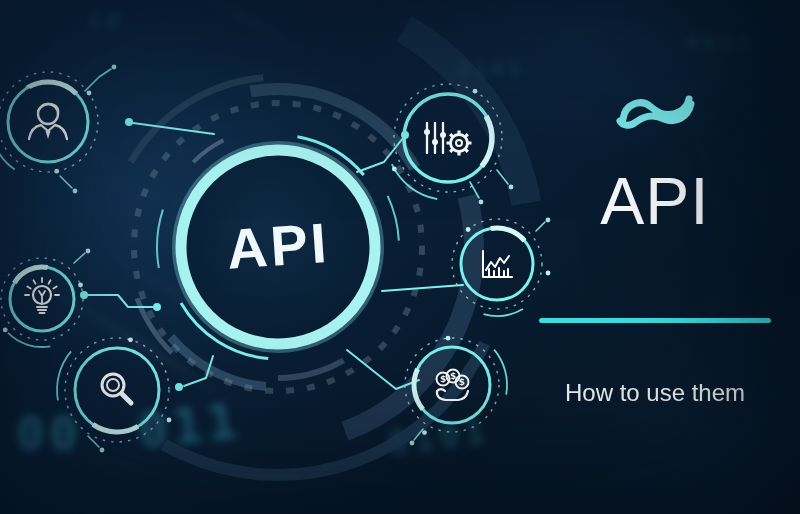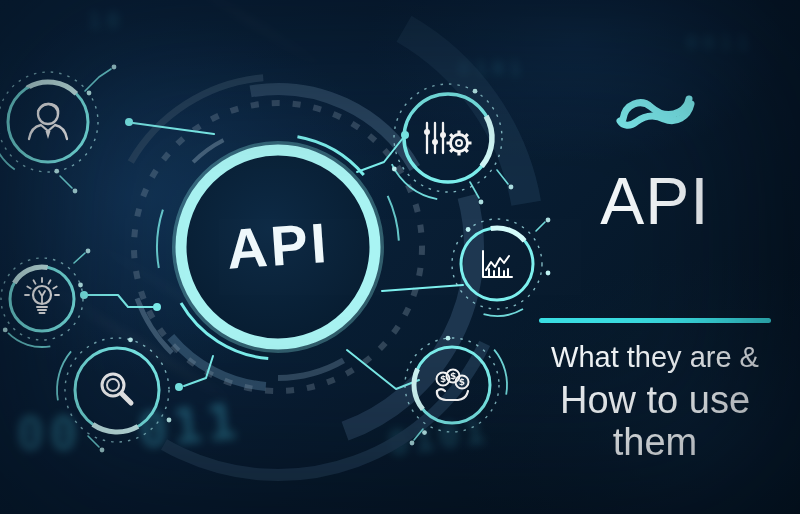--- a/index.html
+++ b/index.html
@@ -45,21 +45,21 @@
     position:absolute; left:278px; top:247px; z-index:4;
     transform:translate(-50%,-52%) rotate(-4deg);
     font-size:56px; font-weight:800; letter-spacing:3px; color:#EFF8FB;
   }
   
   .panel{position:absolute;left:535px;top:0;width:240px;height:514px;z-index:5;text-align:center;color:#F5F9FB;}
   .t1{position:absolute;left:0;width:100%;top:168px;font-size:66px;font-weight:300;letter-spacing:1px;line-height:1;}
   .t2{position:absolute;left:0;width:100%;top:256px;font-size:45px;font-weight:300;line-height:1;}
   .divider{position:absolute;left:4px;right:4px;top:318px;height:5px;background:#3BDFE4;border-radius:3px;}
   .s-line1{position:absolute;left:0;width:100%;top:342px;font-size:29px;font-weight:300;line-height:1.1;}
-  .s-line2{position:absolute;left:0;width:100%;top:380px;font-size:38px;font-weight:300;line-height:1.1;}
+  .s-line2{position:absolute;left:0;width:100%;top:380px;font-size:24px;font-weight:300;line-height:1.1;}
 </style>
 </head>
 <body>
 
 <div class="canvas">
 
   <span class="bgdigit d0">00</span>
   <span class="bgdigit d1">011</span>
   <span class="bgdigit d2">0101</span>
   <span class="bgdigit d3">10</span>
@@ -238,18 +238,17 @@
       <path d="M 623 119 C 625 104 641 98 651 107 C 659 114 669 117 679 112 C 685 109 688 104 689 99"></path>
       <path d="M 691 104 C 688 117 676 124 664 119 C 654 114 644 116 636 122 C 630 127 623 126 620 121"></path>
     </g>
   </svg>
 
   <div class="hub-label">API</div>
 
   <div class="panel">
     <div class="t1">API</div>
     <div class="divider"></div>
-    <div class="s-line1">What they are &amp;</div>
     <div class="s-line2">How to use them</div>
   </div>
 
   <div class="vignette"></div>
 </div>
 
 </body></html>

